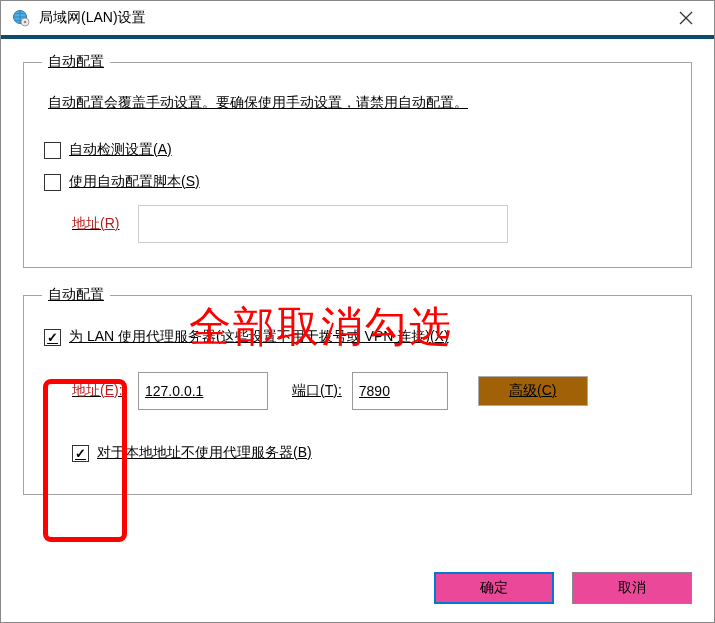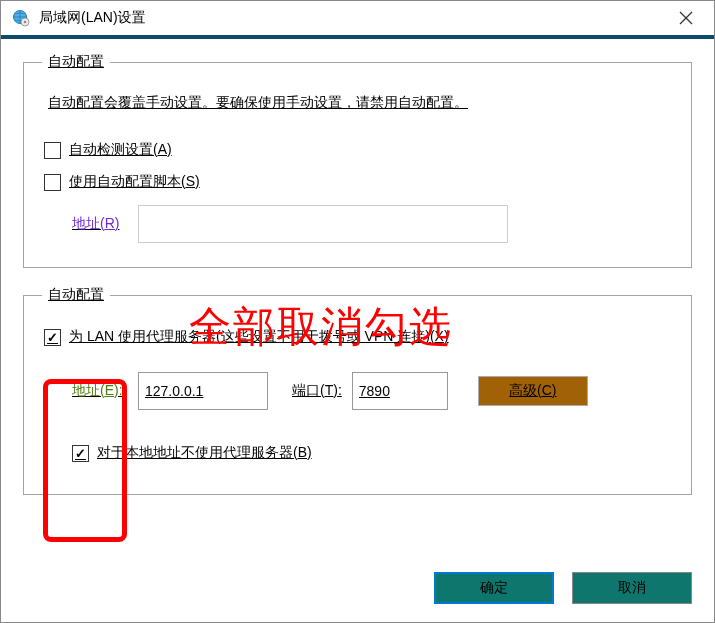--- a/index.html
+++ b/index.html
@@ -91,23 +91,23 @@
     font-weight: bold;
   }
   .addr-row {
     display: flex;
     align-items: center;
     margin-top: 14px;
   }
   .addr-label {
     width: 66px;
     margin-left: 30px;
-    color: #6d28d9;
-  }
-  .addr-label.enabled { color: #4d7c0f; }
+    color: #b91c1c;
+  }
+  .addr-label.enabled { color: #b91c1c; }
   .textbox {
     border: 1px solid #999;
     height: 28px;
     padding: 18px 6px;
     font-size: 14px;
     background: #fff;
   }
   .textbox.disabled { border-color: #ccc; color: #888; background: #fff; }
   .script-box { width: 370px; height: 34px; }
   .proxy-addr { width: 130px; }
@@ -128,21 +128,21 @@
     margin: 34px 0 8px 30px;
   }
   .footer {
     display: flex;
     justify-content: flex-end;
     padding: 10px 22px 18px 0;
     gap: 18px;
   }
   .btn {
     border: 1px solid #888;
-    background: #0f766e;
+    background: #ec4899;
     width: 120px;
     height: 32px;
     font-size: 14px;
     cursor: default;
   }
   .btn.primary { border: 2px solid #0078d7; }
   .annotation-text {
     position: absolute;
     left: 188px;
     top: 260px;

